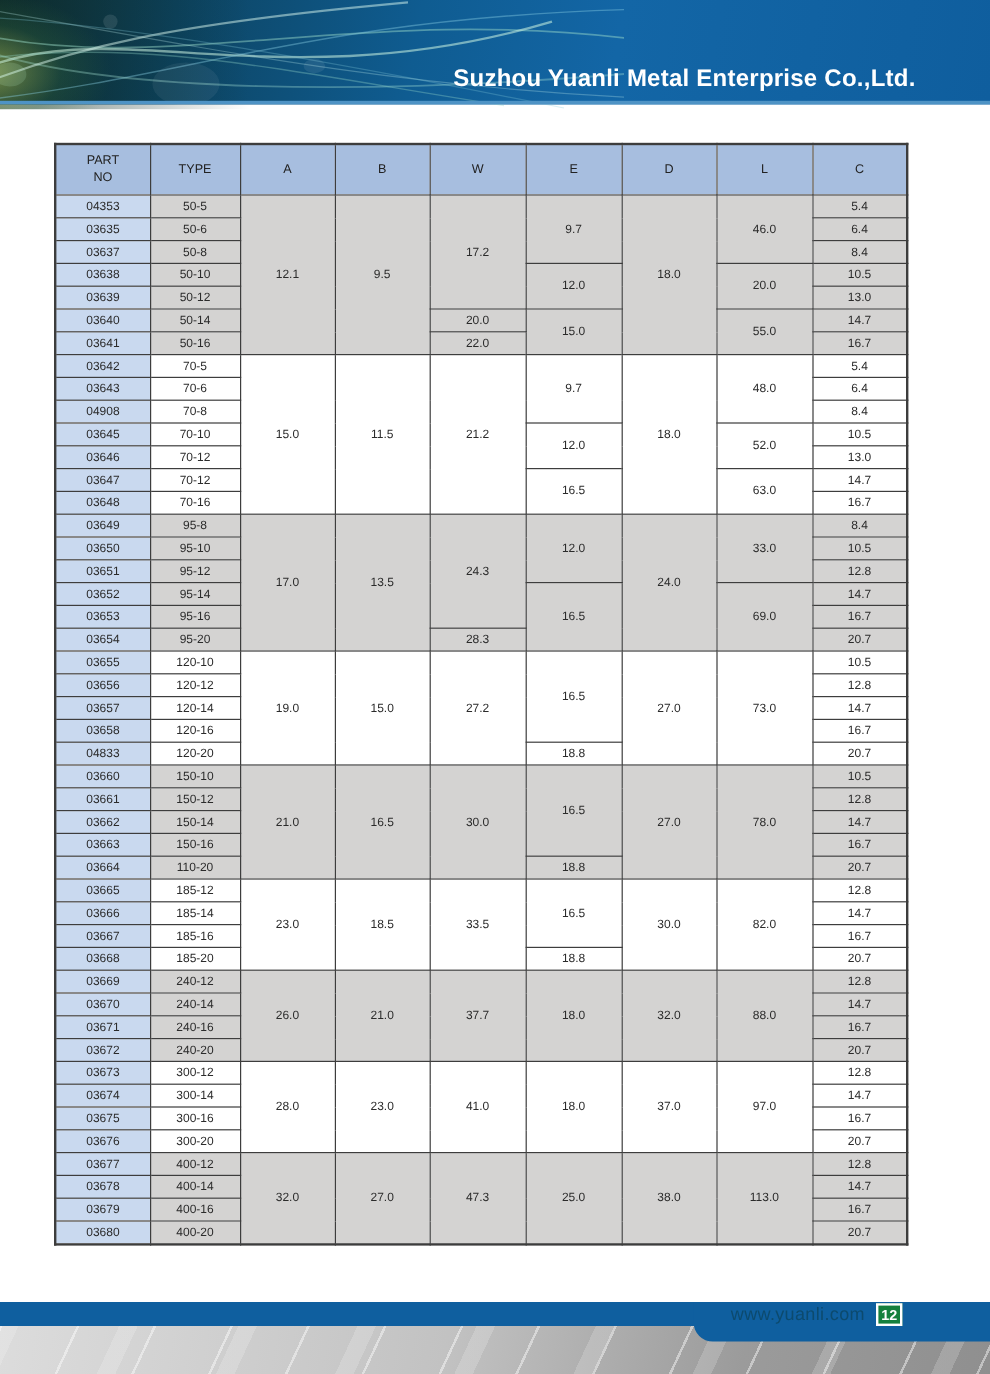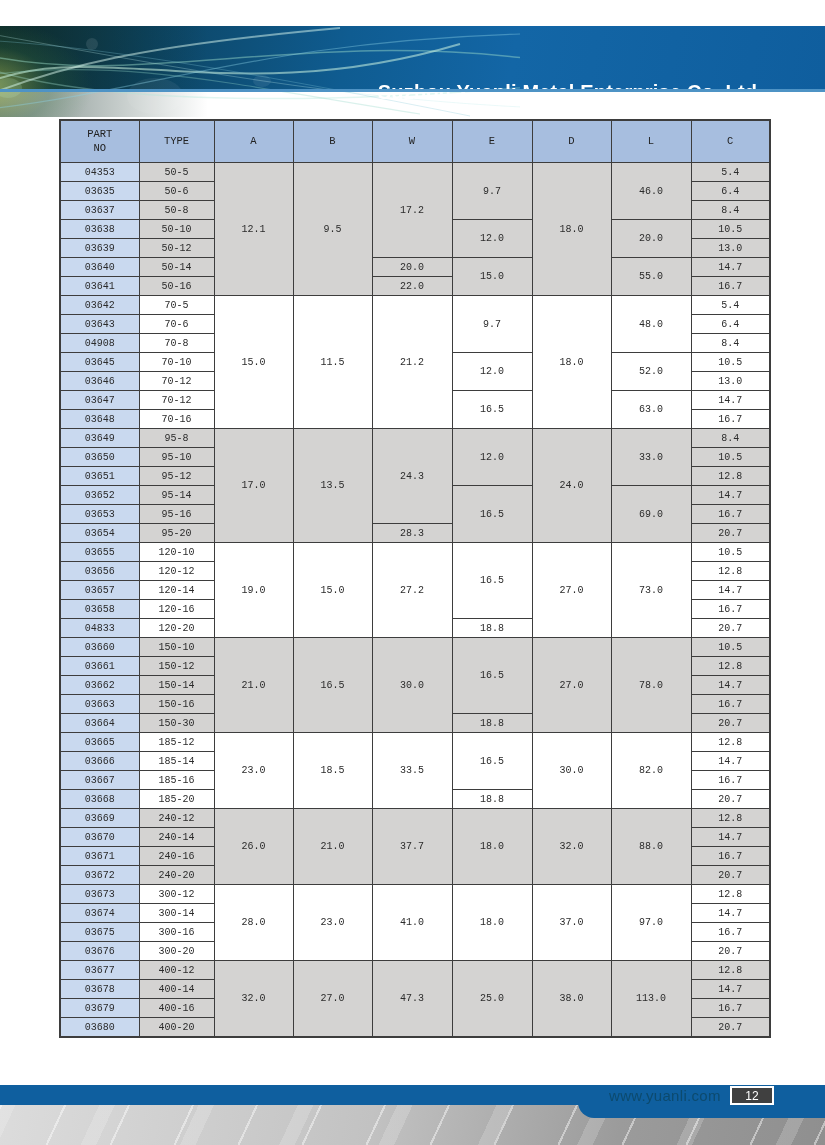--- a/index.html
+++ b/index.html
@@ -3,43 +3,42 @@
 <meta charset="utf-8">
 <style>
   html,body { margin:0; padding:0; }
   body {
     width:825px; height:1145px; position:relative; overflow:hidden;
     background:#ffffff; font-family:"Liberation Sans", sans-serif;
   }
 
   
   .banner {
-    position:absolute; left:0; top:0; width:825px; height:66px;
+    position:absolute; left:0; top:0; width:825px; height:87px;
     background:linear-gradient(100deg,#15333a 0%,#0d4563 18%,#0f5c91 42%,#1366a6 62%,#0f5e9e 100%);
-    margin-top:26px;
   }
   .banner::before {
     content:""; position:absolute; left:0; top:0; width:520px; height:91px;
     background:
       radial-gradient(150px 95px at -12px 60px, rgba(204,219,92,0.55), rgba(70,130,70,0.22) 42%, rgba(0,0,0,0) 70%),
       linear-gradient(to right, rgba(8,38,30,0.55), rgba(8,38,30,0) 40%);
   }
   .banner::after {
     content:""; position:absolute; left:0; bottom:0; width:100%; height:3px;
     background:#4e93c5;
   }
   .swirls { position:absolute; left:0; top:0; }
   .banner-title {
     position:absolute; right:62px; top:55px;
     color:#ffffff; font-size:20px; font-weight:bold; letter-spacing:0.2px;
     white-space:nowrap;
   }
 
   
-  .table-wrap { position:absolute; left:59px; top:119px;font-family:Liberation Mono, monospace; }
+  .table-wrap { position:absolute; left:45px; top:119px; }
   table.spec {
     border-collapse:collapse; table-layout:fixed; width:710px;
     border:2px solid #3d3d3d;
   }
   .spec th, .spec td {
     border:1px solid #3d3d3d; text-align:center; vertical-align:middle;
     padding:0; color:#2b2b2b; overflow:hidden;
   }
   .spec th {
     background:#a7bedf; height:41px; font-size:10.5px; font-weight:normal;
@@ -72,23 +71,23 @@
   .footer-tab {
     position:absolute; left:578px; top:1085px; width:247px; height:33px;
     background:#0f5f9f; border-bottom-left-radius:16px; z-index:2;
   }
   .footer-url {
     position:absolute; left:609px; top:1087px; z-index:3;
     color:#0c4a6e; font-size:15px; letter-spacing:0.3px; white-space:nowrap;
   }
   .page-badge {
     position:absolute; left:730px; top:1086px; z-index:3;
-    box-sizing:border-box; width:44px; height:19px;
-    background:#404040; border:2px solid #ffffff;
-    color:#ffffff; font-size:12px; font-weight:normal;
+    box-sizing:border-box; width:22px; height:19px;
+    background:#15803d; border:2px solid #ffffff;
+    color:#ffffff; font-size:12px; font-weight:bold;
     display:flex; align-items:center; justify-content:center;
   }
 </style>
 </head>
 <body>
 
 <div class="banner">
   <svg class="swirls" width="520" height="91" viewBox="0 0 520 91">
     <path d="M-20,28 C140,64 300,2 540,34" stroke="rgba(160,225,205,0.45)" stroke-width="1.5" fill="none"></path>
     <path d="M-20,60 C90,8 230,86 460,18" stroke="rgba(205,245,225,0.55)" stroke-width="2" fill="none"></path>
@@ -318,21 +317,21 @@
           <td>150-14</td>
           <td>14.7</td>
         </tr>
         <tr class="gray">
           <td class="part">03663</td>
           <td>150-16</td>
           <td>16.7</td>
         </tr>
         <tr class="gray">
           <td class="part">03664</td>
-          <td>150-30</td>
+          <td>110-20</td>
           <td rowspan="1">18.8</td>
           <td>20.7</td>
         </tr>
         <tr class="white">
           <td class="part">03665</td>
           <td>185-12</td>
           <td rowspan="4">23.0</td>
           <td rowspan="4">18.5</td>
           <td rowspan="4">33.5</td>
           <td rowspan="3">16.5</td>

